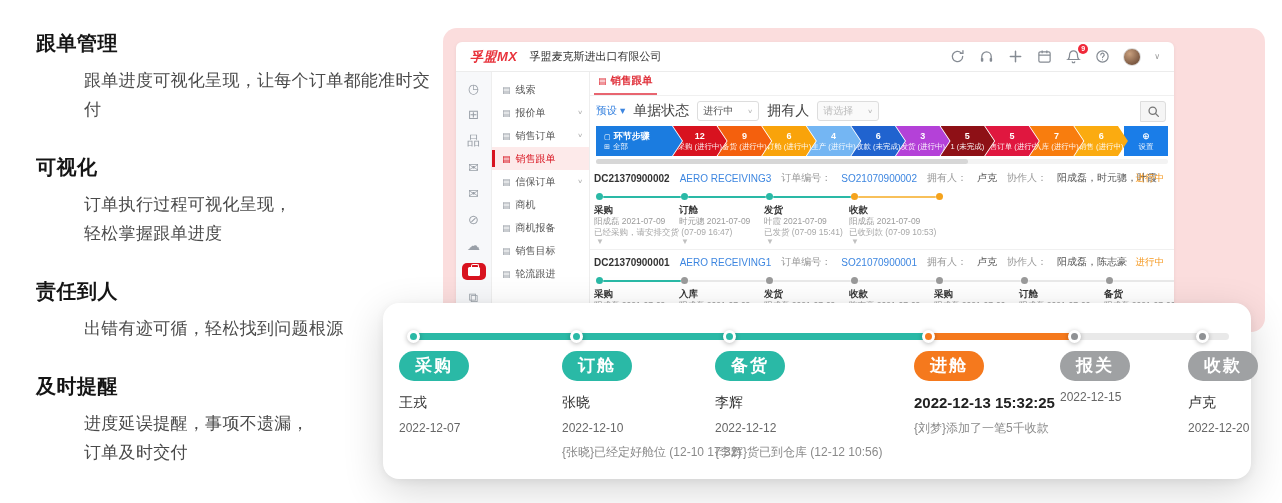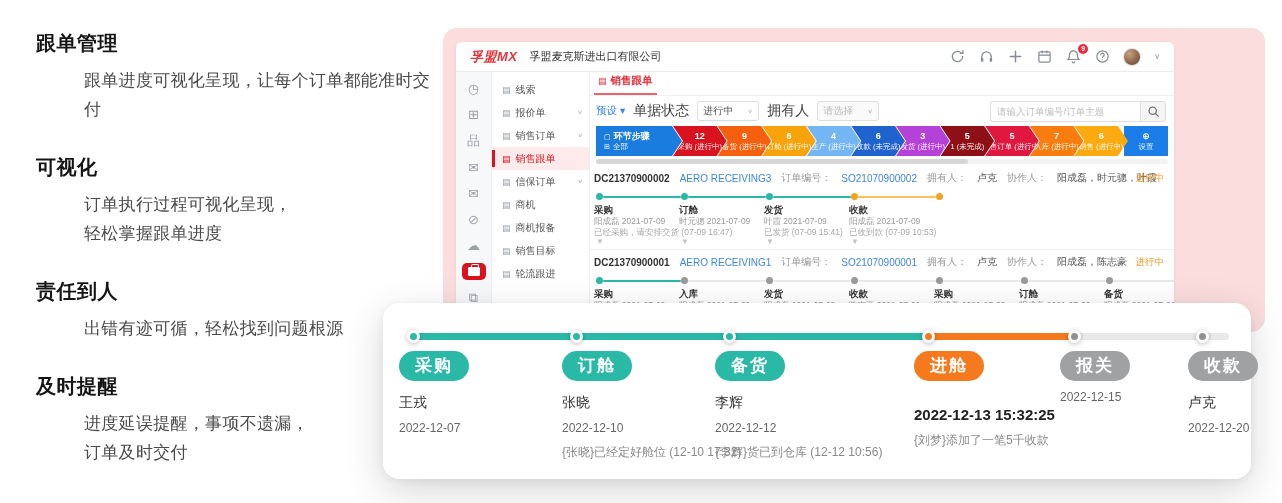--- a/index.html
+++ b/index.html
@@ -112,21 +112,21 @@
   
   .overlay { position:absolute; left:383px; top:303px; width:868px; height:176px; background:#fff;
     border-radius:16px; box-shadow:0 12px 40px rgba(0,0,0,.16), 0 2px 8px rgba(0,0,0,.06); }
   .ol-seg { position:absolute; top:30px; height:7px; border-radius:4px; }
   .ol-dot { position:absolute; top:27px; width:13px; height:13px; border-radius:50%;
     border:3px solid #fff; box-shadow:0 1px 5px rgba(0,0,0,.28); }
   .ol-col { position:absolute; top:48px; width:175px; }
   .ol-pill { display:inline-block; padding:3px 16px 4px 16px; border-radius:15px; color:#fff;
     font-size:17px; font-weight:bold; letter-spacing:2px; cursor:pointer;}
   .ol-name { margin-top:13px; font-size:14px; color:#333; }
-  .ol-datetime { margin-top:25px; font-size:15px; font-weight:bold; color:#222; }
+  .ol-datetime { margin-top:13px; font-size:15px; font-weight:bold; color:#222; }
   .ol-date { margin-top:9px; font-size:12px; color:#666; }
   .ol-note { margin-top:9px; font-size:12px; color:#8a8a8a; white-space:nowrap;}
 </style>
 </head>
 <body>
 
 <div class="stage-wrap">
 
   <div class="lp">
       <div class="lp-sec">
@@ -267,21 +267,20 @@
           <span class="fselect">
             <span>进行中</span>
             <span class="sel-caret">∨</span>
           </span>
           <span class="flabel">拥有人</span>
           <span class="fselect placeholder">
             <span>请选择</span>
             <span class="sel-caret">∨</span>
           </span>
           <span class="fsearch">
-            <input type="text" placeholder="请输入订单编号/订单主题" style="">
             <span class="search-btn">
                 <svg width="13" height="13" viewBox="0 0 16 16" fill="none" stroke="#777" stroke-width="1.6" stroke-linecap="round">
                   <circle cx="7" cy="7" r="4.5"></circle>
                   <path d="M10.5 10.5L14 14"></path>
                 </svg>
               </span>
           </span>
         </div>
         <div class="steps">
             <div class="chev first" style="background: rgb(27, 124, 224);">

